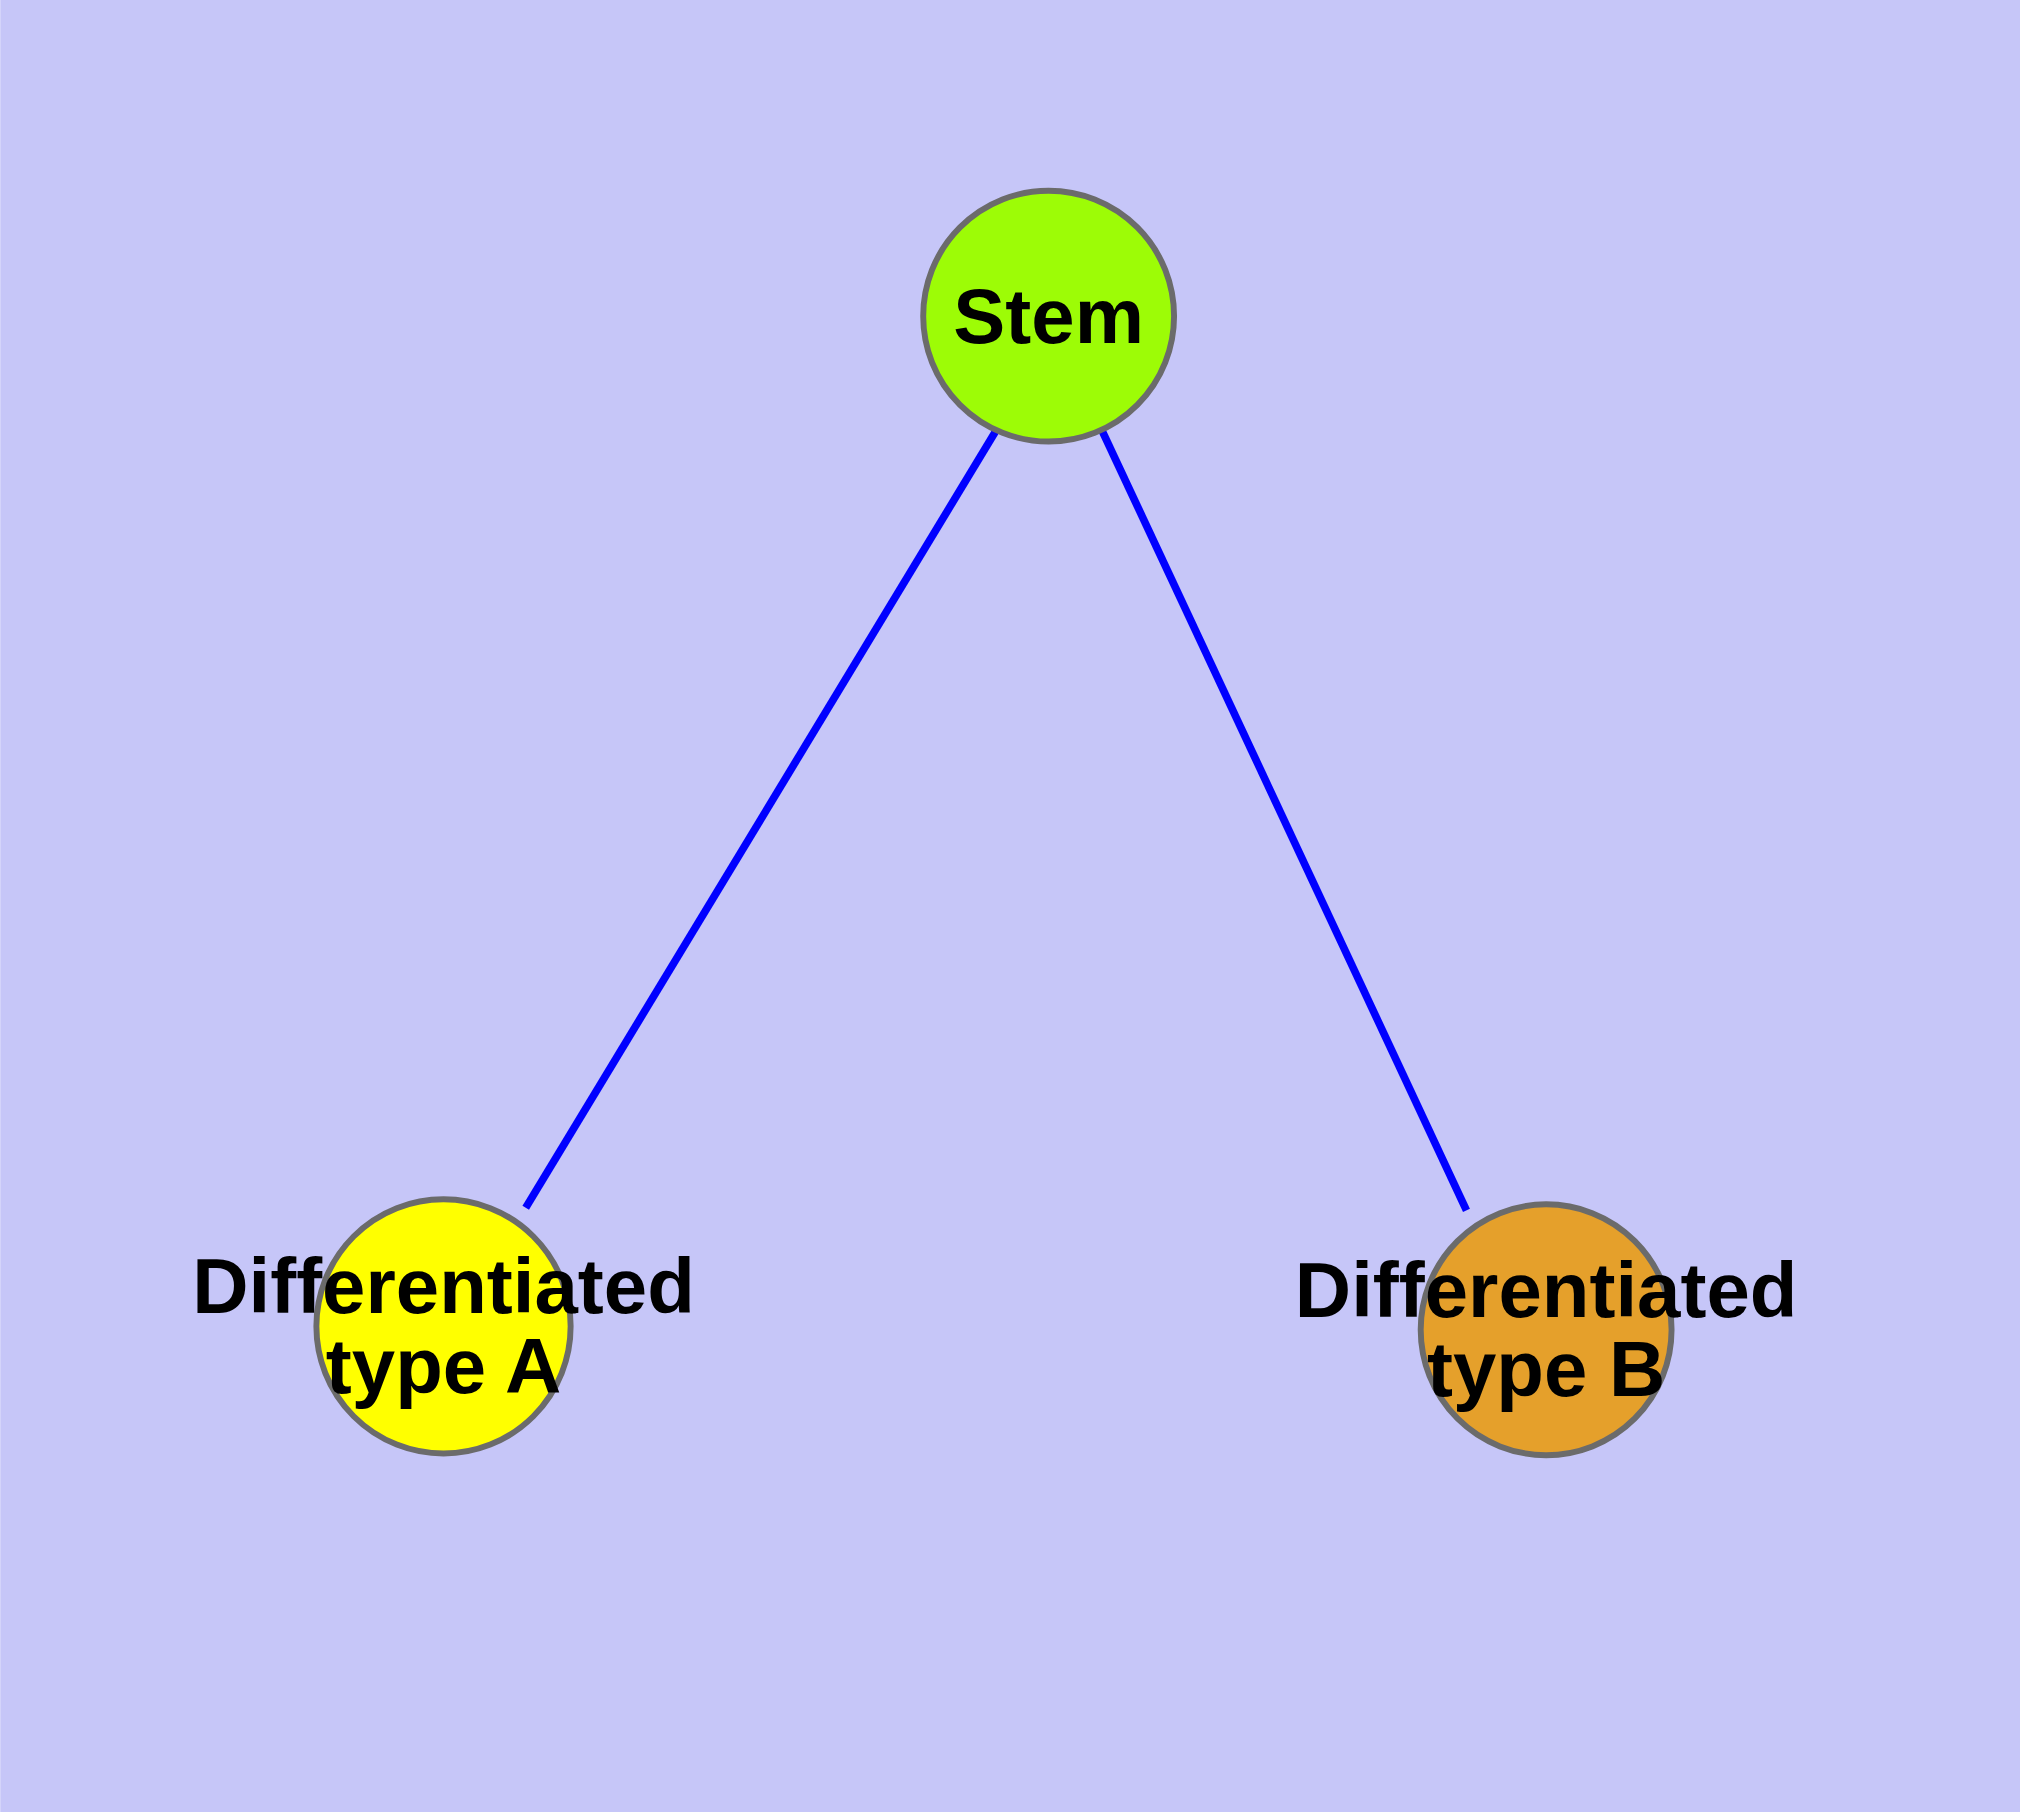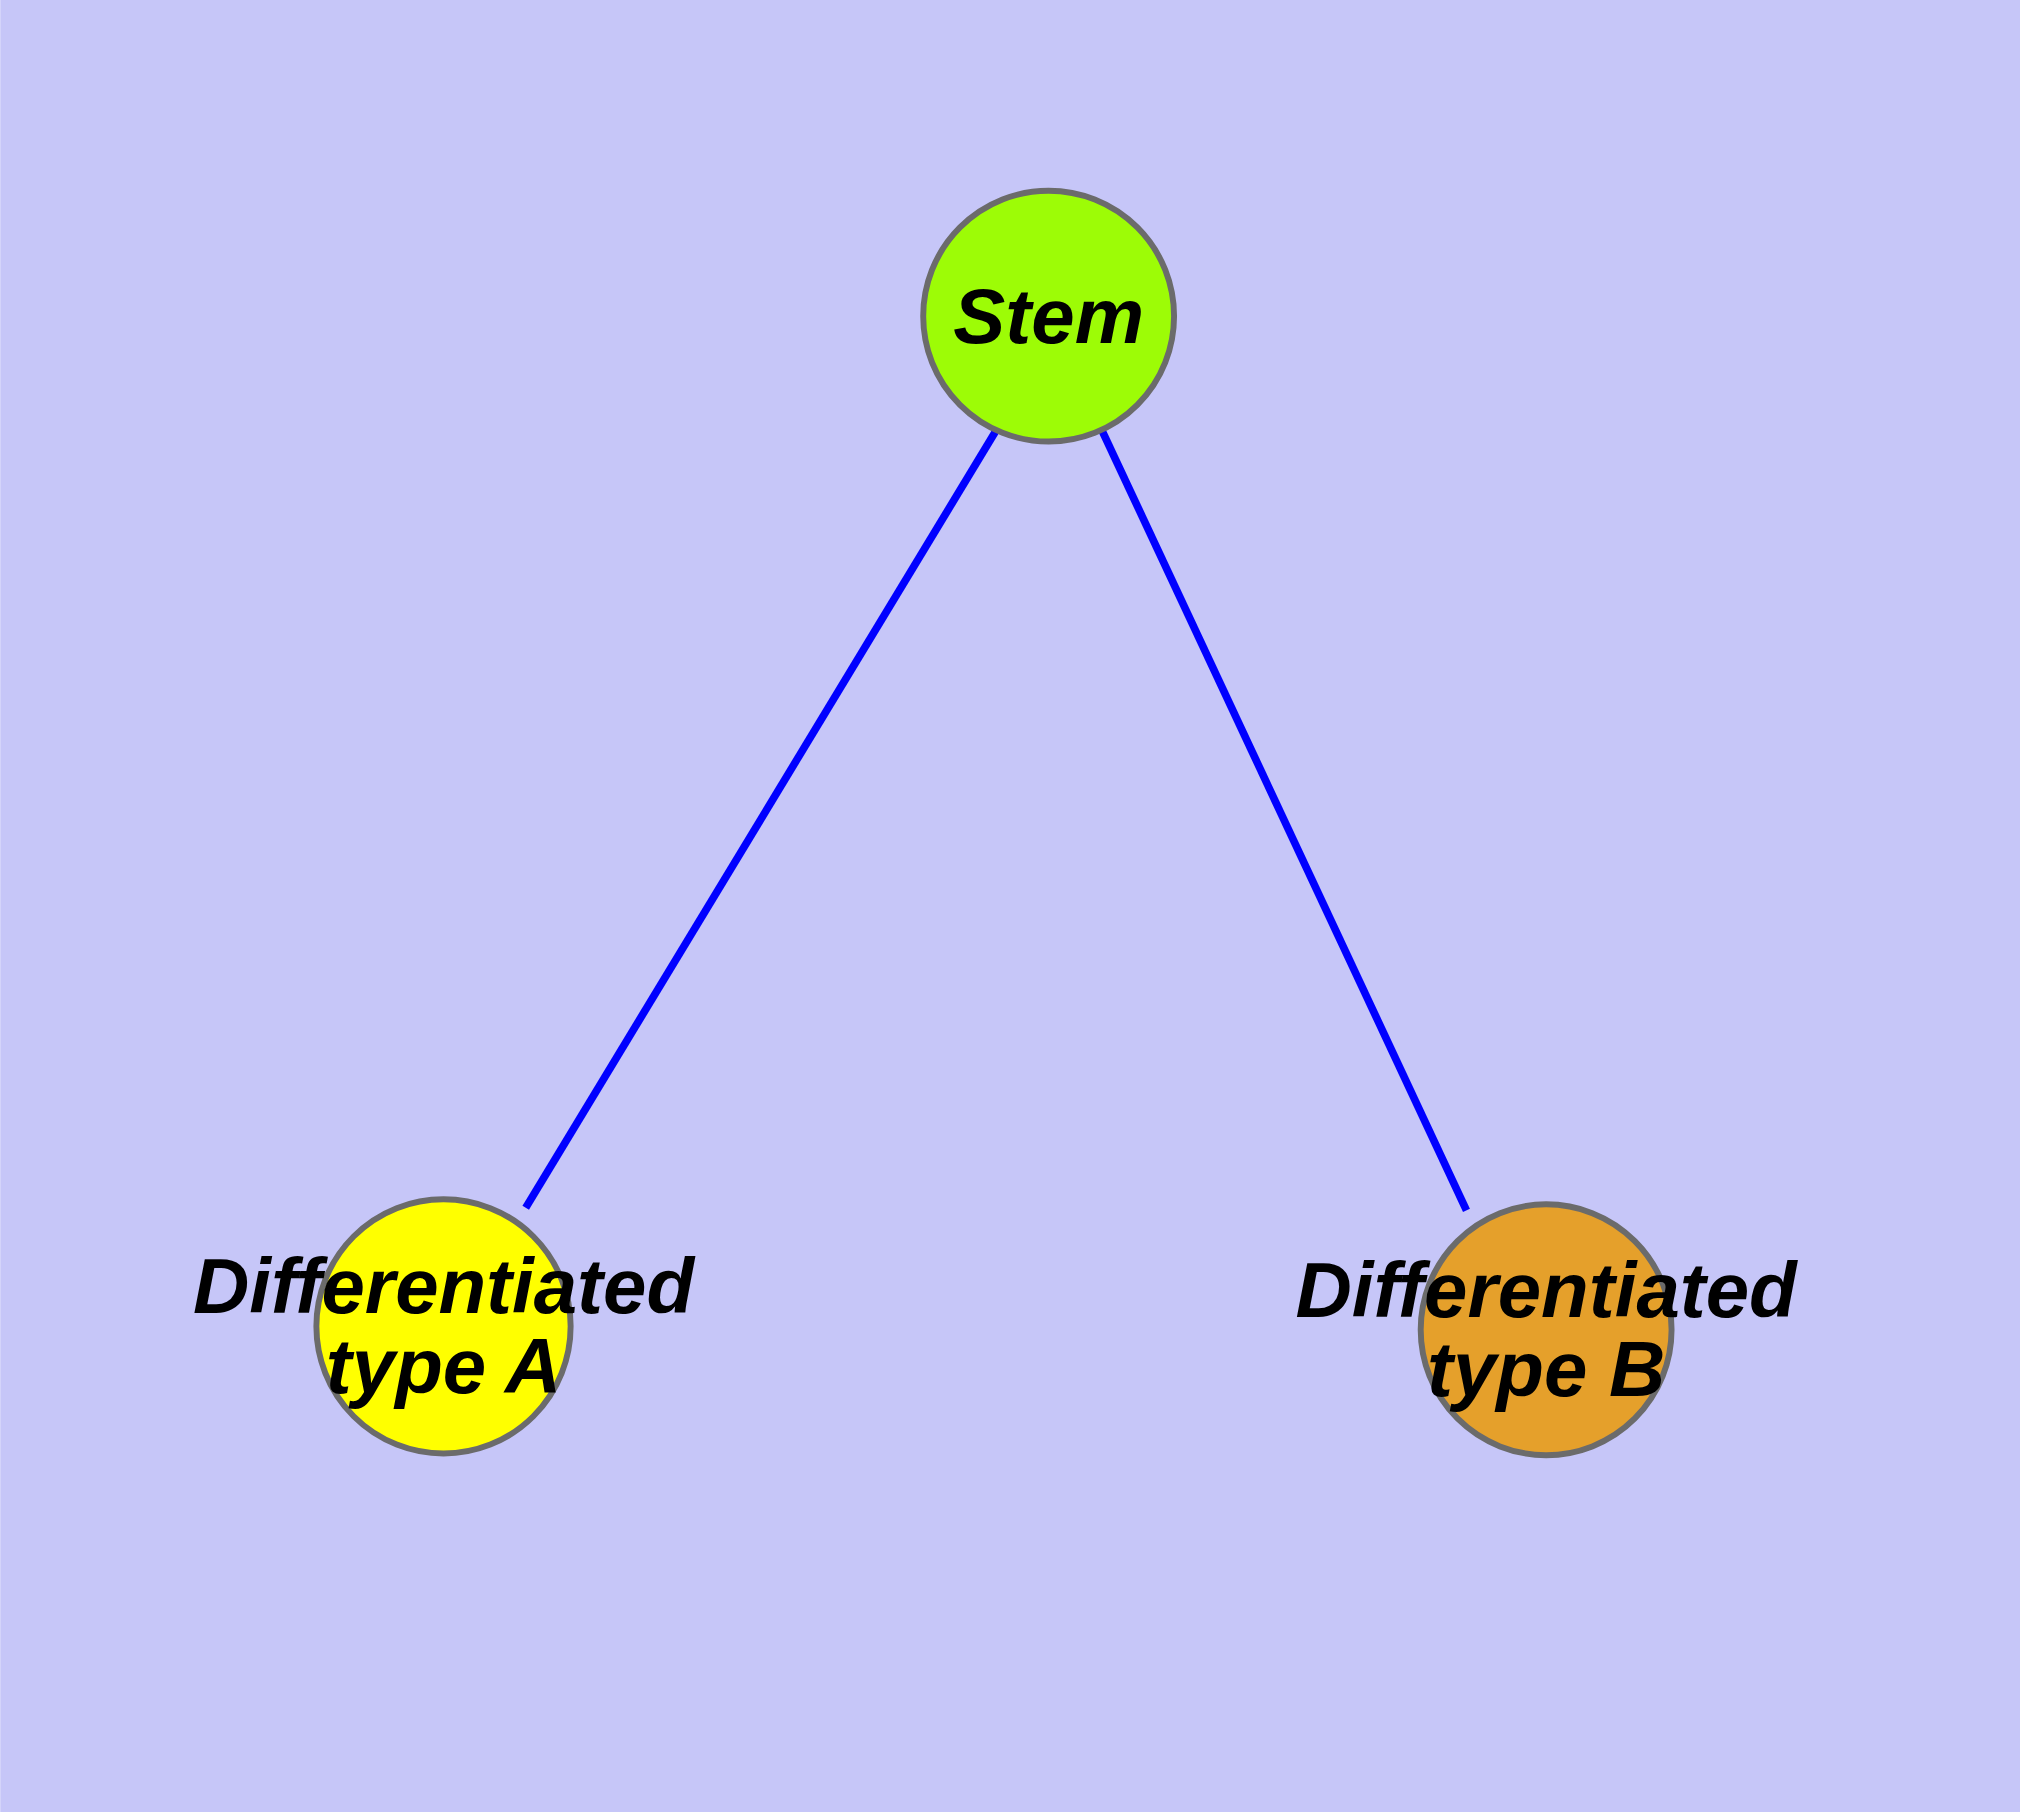--- a/index.html
+++ b/index.html
@@ -6,21 +6,20 @@
     margin: 0;
     padding: 0;
     background: #ffffff;
   }
   #canvas {
     position: relative;
     width: 2021px;
     height: 1812px;
     overflow: hidden;
     font-family: "Liberation Sans", "DejaVu Sans", sans-serif;
-    font-style: italic;
   }
   #graph-svg {
     position: absolute;
     left: 0;
     top: 0;
     width: 2021px;
     height: 1812px;
     display: block;
   }
   .node-circle { }

